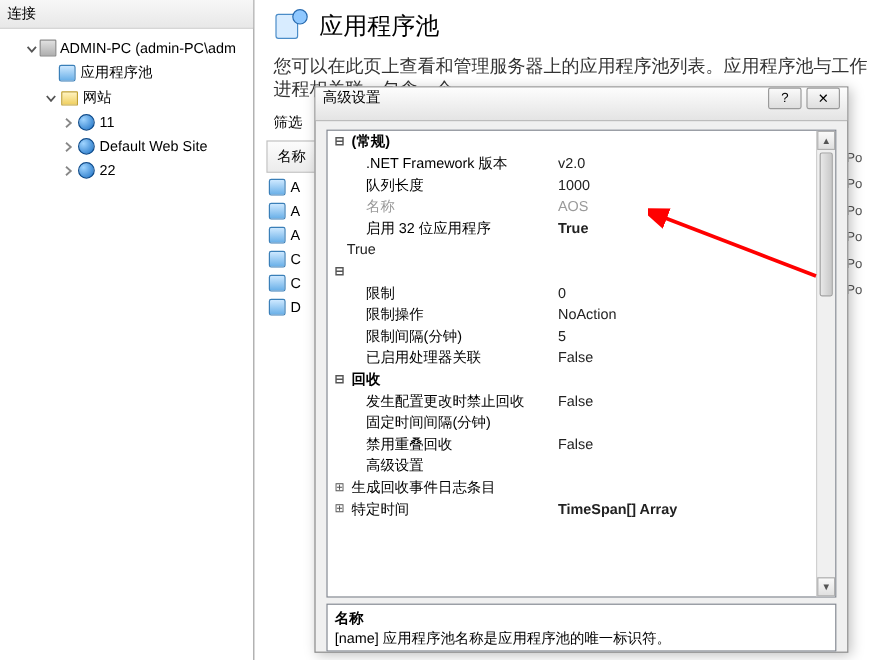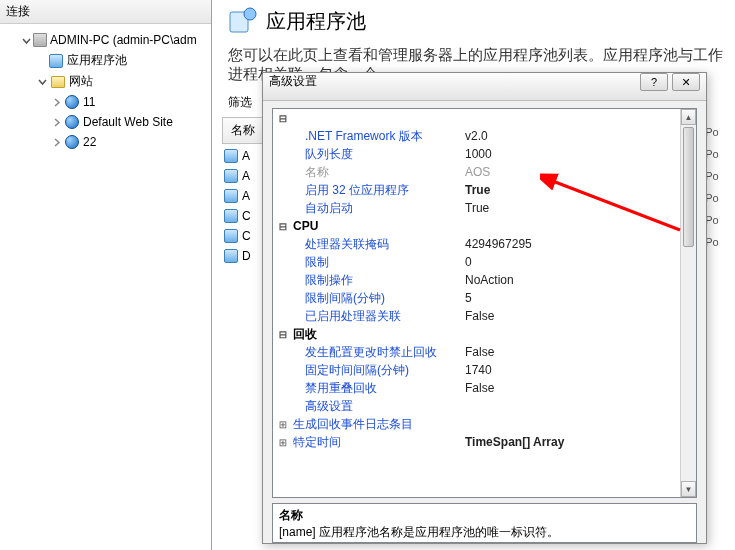--- a/index.html
+++ b/index.html
@@ -31,21 +31,21 @@
 .dialog-titlebar { height: 28px; background: linear-gradient(#fdfdfd,#e4e4e4); border-bottom: 1px solid #bcbcbc; display: flex; align-items: flex-start; padding: 0 6px; }
 .dialog-titlebar .title { flex: 1; font-size: 12px; }
 .win-btns { display: flex; gap: 4px; }
 .win-btn { width: 28px; height: 18px; border: 1px solid #9a9a9a; background: linear-gradient(#fafafa,#dedede); border-radius: 2px; display: flex; align-items: center; justify-content: center; font-size: 11px; cursor: pointer; }
 .pg { position: absolute; left: 9px; top: 35px; right: 9px; height: 390px; border: 1px solid #828790; background: #fff; overflow: hidden; }
 .pg-inner { position: absolute; left: 0; top: 0; right: 16px; bottom: 0; overflow: hidden; }
 .pg-row { display: flex; align-items: center; height: 18px; padding: 0 4px; font-size: 12px; }
 .pg-cat { font-weight: bold; }
 .pg-exp { width: 12px; display: flex; justify-content: center; cursor: pointer; color: #555; font-size: 10px; }
 .pg-label { width: 176px; padding-left: 4px; white-space: nowrap; overflow: hidden; }
-.pg-label.sub { padding-left: 16px; color: #1d4ed8; }
+.pg-label.sub { padding-left: 16px; color: #000000; }
 .pg-label.disabled { color: #9a9a9a; }
 .pg-val { flex: 1; color: #222; }
 .pg-val.bold { font-weight: bold; }
 .pg-scrollbar { position: absolute; right: 0; top: 0; width: 16px; bottom: 0; background: #f0f0f0; border-left: 1px solid #d0d0d0; }
 .pg-scroll-btn { height: 16px; background: linear-gradient(#fafafa,#e0e0e0); border: 1px solid #b0b0b0; display: flex; align-items: center; justify-content: center; font-size: 8px; color: #555; }
 .pg-thumb { position: absolute; left: 2px; right: 2px; top: 18px; height: 120px; background: linear-gradient(90deg,#e8e8e8,#c8c8c8); border: 1px solid #a0a0a0; border-radius: 2px; }
 .pg-desc { position: absolute; left: 9px; right: 9px; top: 430px; height: 40px; border: 1px solid #828790; background: #fff; padding: 3px 6px; font-size: 12px; overflow: hidden; }
 .pg-desc-title { font-weight: bold; }
 .side-labels { position: absolute; left: 693px; top: 126px; font-size: 11px; color: #555; }
 .side-labels div { height: 22px; }
@@ -180,20 +180,21 @@
     <div class="win-btns">
       <div class="win-btn">?</div>
       <div class="win-btn">✕</div>
     </div>
   </div>
 
   <div class="pg">
     <div class="pg-inner">
       <div class="pg-row pg-cat">
           <span class="pg-exp">⊟</span>
+          <span class="pg-label">(常规)</span>
         </div>
       <div class="pg-row">
           <span class="pg-exp"></span>
           <span class="pg-label sub">.NET Framework 版本</span>
           <span class="pg-val">v2.0</span>
         </div>
       <div class="pg-row">
           <span class="pg-exp"></span>
           <span class="pg-label sub">队列长度</span>
           <span class="pg-val">1000</span>
@@ -203,32 +204,25 @@
           <span class="pg-label sub disabled">名称</span>
           <span class="pg-val" style="color:#9a9a9a">AOS</span>
         </div>
       <div class="pg-row">
           <span class="pg-exp"></span>
           <span class="pg-label sub">启用 32 位应用程序</span>
           <span class="pg-val bold">True</span>
         </div>
       <div class="pg-row">
           <span class="pg-exp"></span>
-          <span class="pg-label sub">自动启动</span>
           <span class="pg-val">True</span>
         </div>
 
       <div class="pg-row pg-cat">
           <span class="pg-exp">⊟</span>
-          <span class="pg-label">CPU</span>
-        </div>
-      <div class="pg-row">
-          <span class="pg-exp"></span>
-          <span class="pg-label sub">处理器关联掩码</span>
-          <span class="pg-val">4294967295</span>
         </div>
       <div class="pg-row">
           <span class="pg-exp"></span>
           <span class="pg-label sub">限制</span>
           <span class="pg-val">0</span>
         </div>
       <div class="pg-row">
           <span class="pg-exp"></span>
           <span class="pg-label sub">限制操作</span>
           <span class="pg-val">NoAction</span>
@@ -249,21 +243,20 @@
           <span class="pg-label">回收</span>
         </div>
       <div class="pg-row">
           <span class="pg-exp"></span>
           <span class="pg-label sub">发生配置更改时禁止回收</span>
           <span class="pg-val">False</span>
         </div>
       <div class="pg-row">
           <span class="pg-exp"></span>
           <span class="pg-label sub">固定时间间隔(分钟)</span>
-          <span class="pg-val">1740</span>
         </div>
       <div class="pg-row">
           <span class="pg-exp"></span>
           <span class="pg-label sub">禁用重叠回收</span>
           <span class="pg-val">False</span>
         </div>
       <div class="pg-row">
           <span class="pg-exp"></span>
           <span class="pg-label sub">高级设置</span>
           <span class="pg-val"></span>

